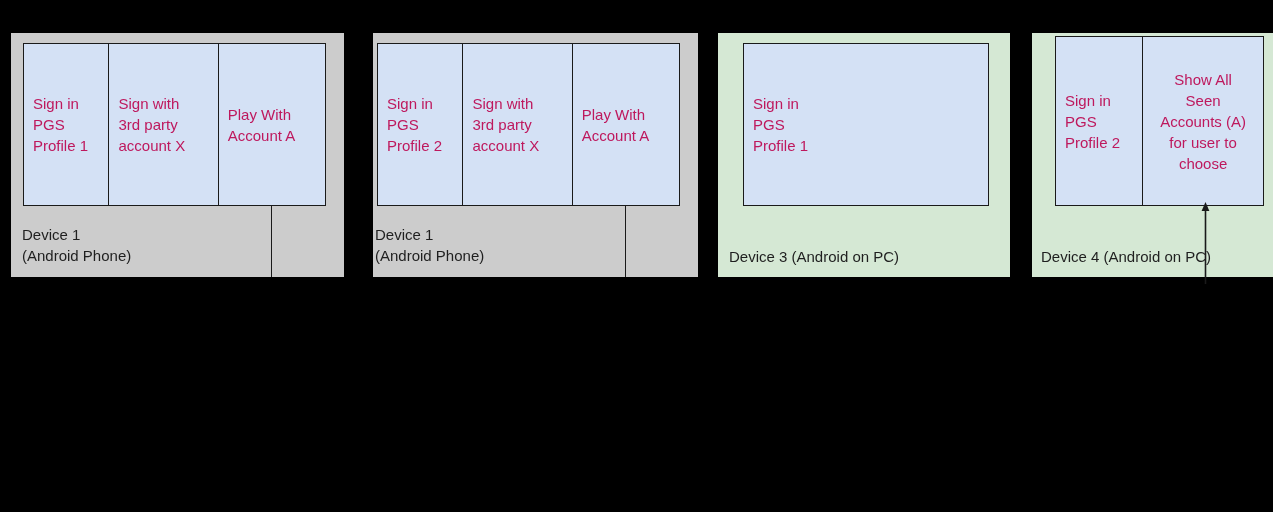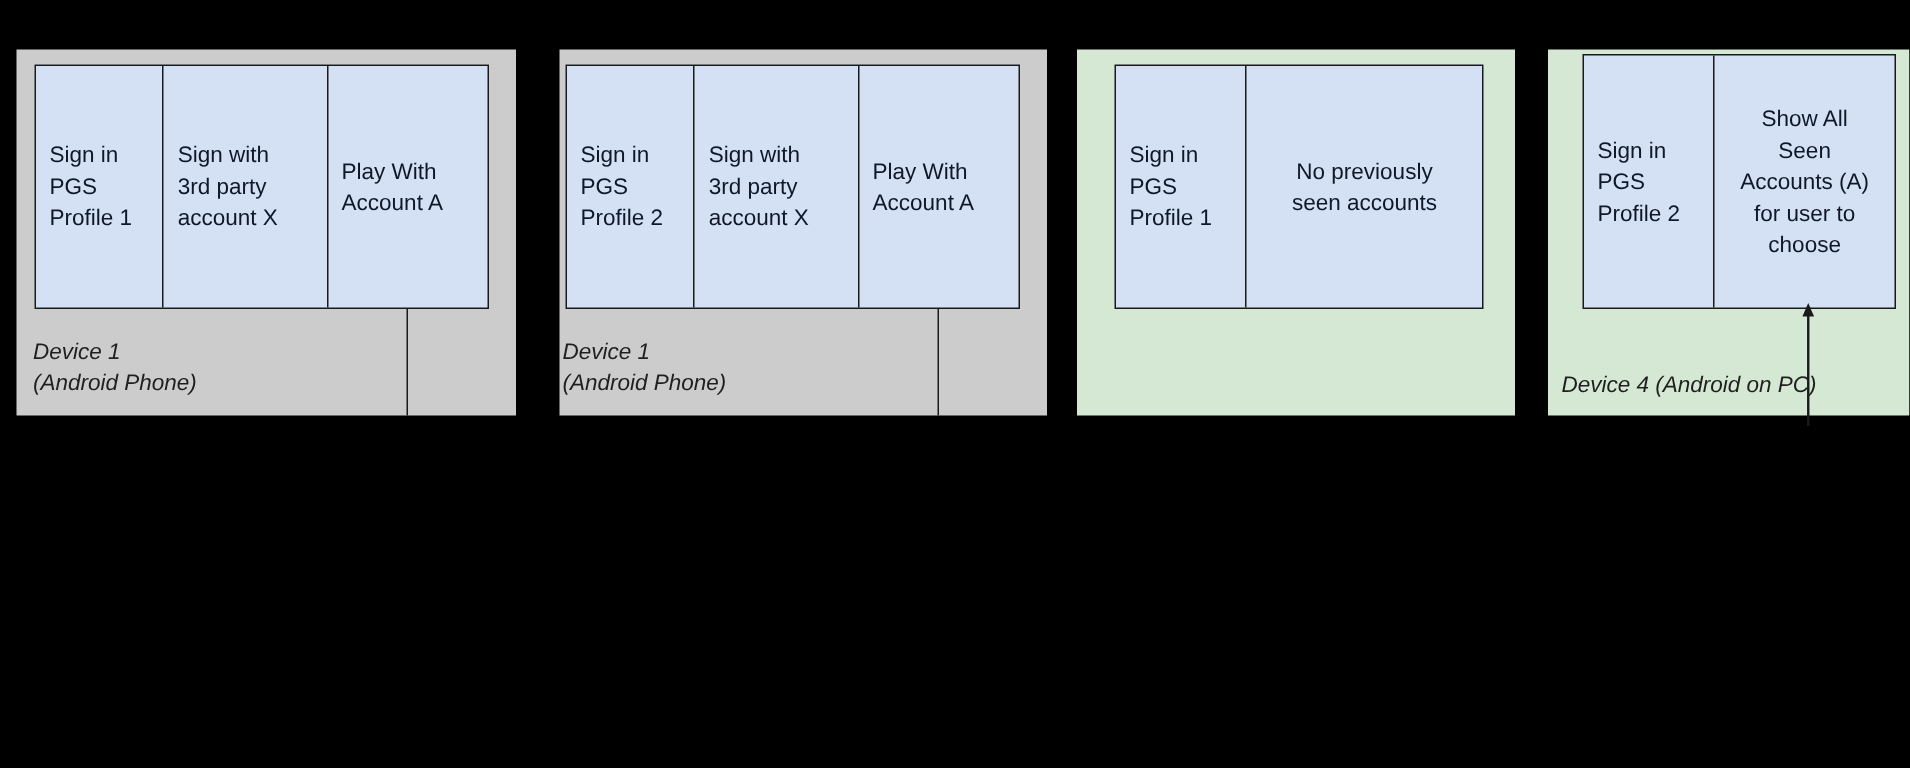--- a/index.html
+++ b/index.html
@@ -37,42 +37,41 @@
     border: 1.4px solid #1a1a1a;
     display: flex;
     flex-direction: row;
   }
   .step {
     box-sizing: border-box;
     display: flex;
     align-items: center;
     justify-content: flex-start;
     padding: 0 9px;
-    color: #0f172a;
+    color: #be185d;
     font-size: 15px;
     line-height: 21px;
     white-space: pre-line;
     overflow: hidden;
   }
   .step + .step {
     border-left: 1.4px solid #1a1a1a;
   }
   .step.center {
     justify-content: center;
     text-align: center;
   }
 
   
   .caption {
     position: absolute;
     color: #1f1f1f;
     font-size: 15px;
     line-height: 21px;
     white-space: pre-line;
-    font-style: italic;
   }
 
   
   .vrule {
     position: absolute;
     width: 0;
     border-left: 1.4px solid #1a1a1a;
   }
 
   
@@ -121,24 +120,23 @@
 
   <div class="caption" style="left:375px; top:224px; width:240px;">Device 1
 (Android Phone)</div>
 
   <div class="panel green" style="left:718px; top:33px; width:292px; height:244px;"></div>
 
   <div class="steps" style="left:743px; top:43px; width:246px; height:163px;">
     <div class="step" style="width:87px;">Sign in
 PGS
 Profile 1</div>
-    <div class="step center" style="width:159px;">No previously
-seen accounts</div>
   </div>
 
+  <div class="caption" style="left:729px; top:246px; width:275px;">Device 3 (Android on PC)</div>
 
   <div class="panel green" style="left:1032px; top:33px; width:241px; height:244px;"></div>
 
   <div class="steps" style="left:1055px; top:36px; width:209px; height:170px;">
     <div class="step" style="width:87px;">Sign in
 PGS
 Profile 2</div>
     <div class="step center" style="width:122px;">Show All
 Seen
 Accounts (A)

